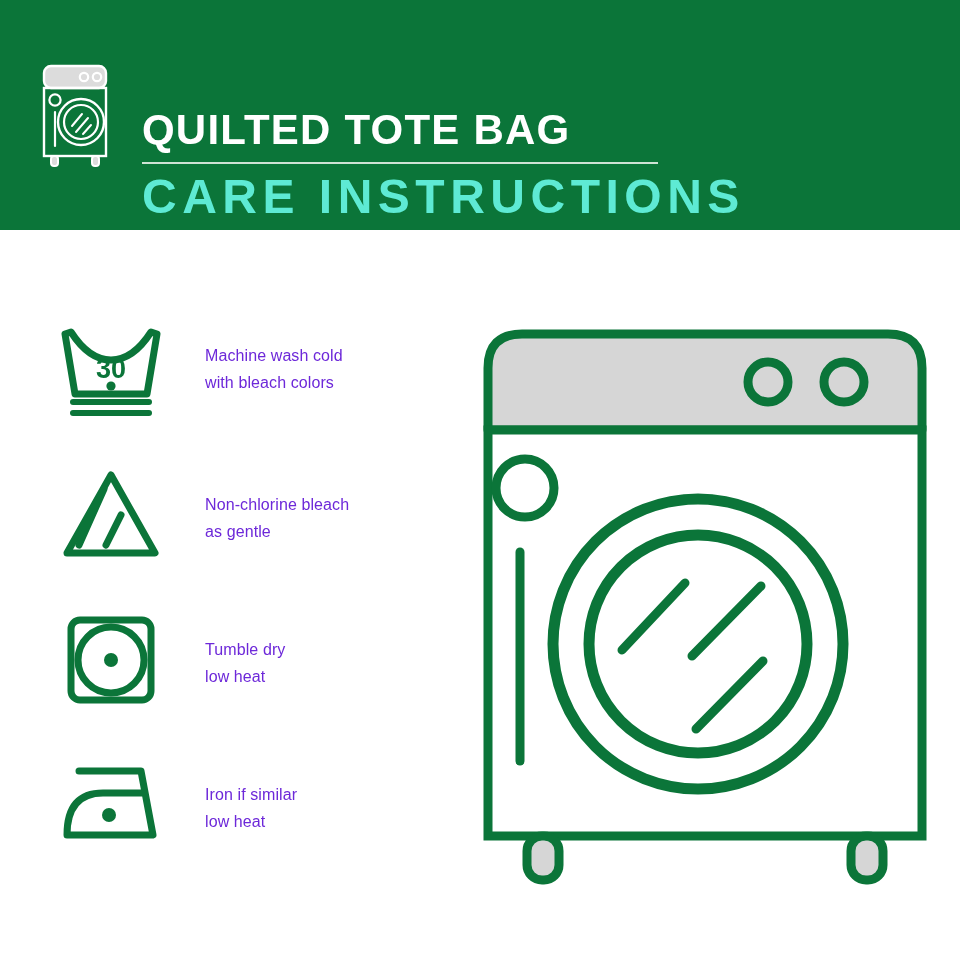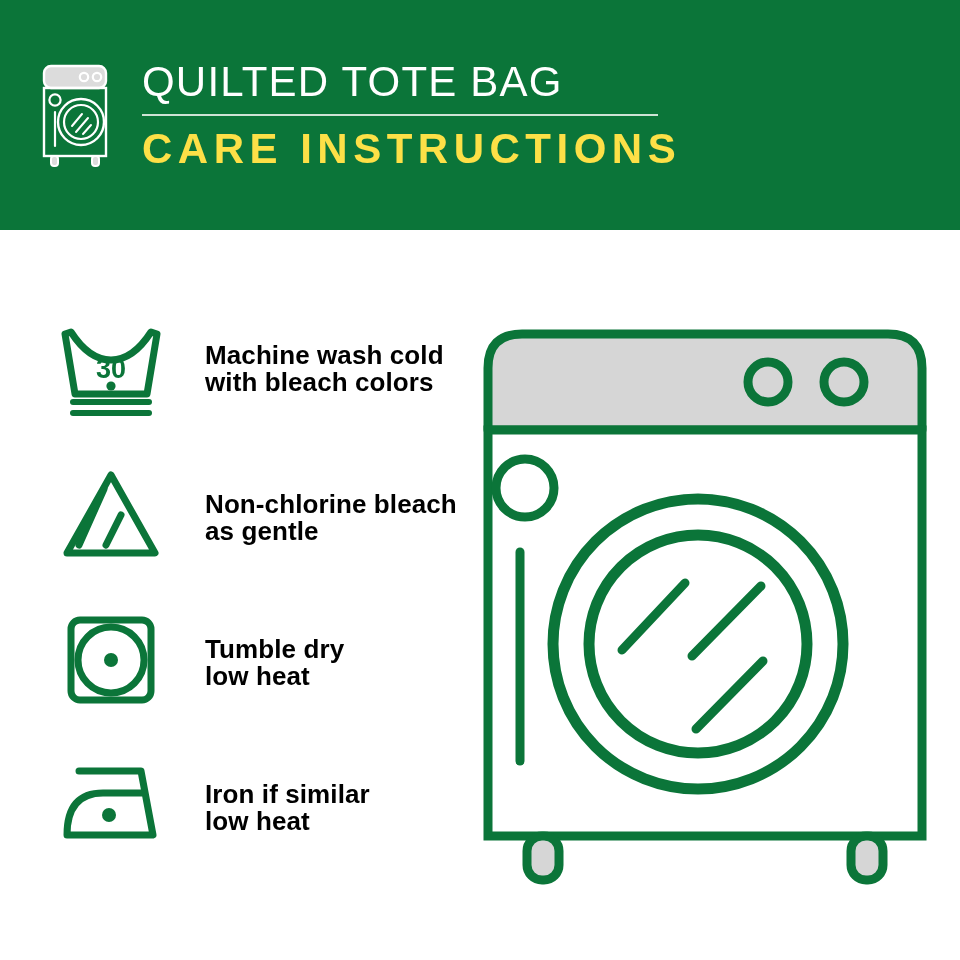--- a/index.html
+++ b/index.html
@@ -40,33 +40,34 @@
   #header-text {
     margin-left: 26px;
     display: flex;
     flex-direction: column;
     width: 520px;
   }
   #title-main {
     color: #ffffff;
     font-size: 42px;
     line-height: 48px;
-    font-weight: 400;
+    font-weight: 700;
     letter-spacing: 1.2px;
     white-space: nowrap;
+    margin-top: 48px;
   }
   #title-divider {
     height: 2px;
     background: #cfe3d5;
     width: 516px;
     margin: 8px 0 8px 0;
   }
   #title-sub {
-    color: #fde047;
-    font-size: 42px;
+    color: #5eead4;
+    font-size: 48px;
     line-height: 50px;
     font-weight: 600;
     letter-spacing: 5.5px;
     white-space: nowrap;
   }
 
   
   #instruction-list {
     position: absolute;
     left: 0;
@@ -82,24 +83,24 @@
   .instruction-symbol {
     width: 112px;
     flex: 0 0 auto;
     margin-left: 44px;
     display: flex;
     align-items: flex-start;
     justify-content: center;
   }
   .instruction-text {
     margin-left: 38px;
-    color: #000000;
-    font-size: 26px;
+    color: #6d28d9;
+    font-size: 16px;
     line-height: 27px;
-    font-weight: 700;
+    font-weight: 400;
     padding-top: 22px;
     letter-spacing: 0.1px;
   }
   .instruction-text.two-line { padding-top: 26px; }
 
   
   #machine-illustration {
     position: absolute;
     left: 470px;
     top: 320px;

